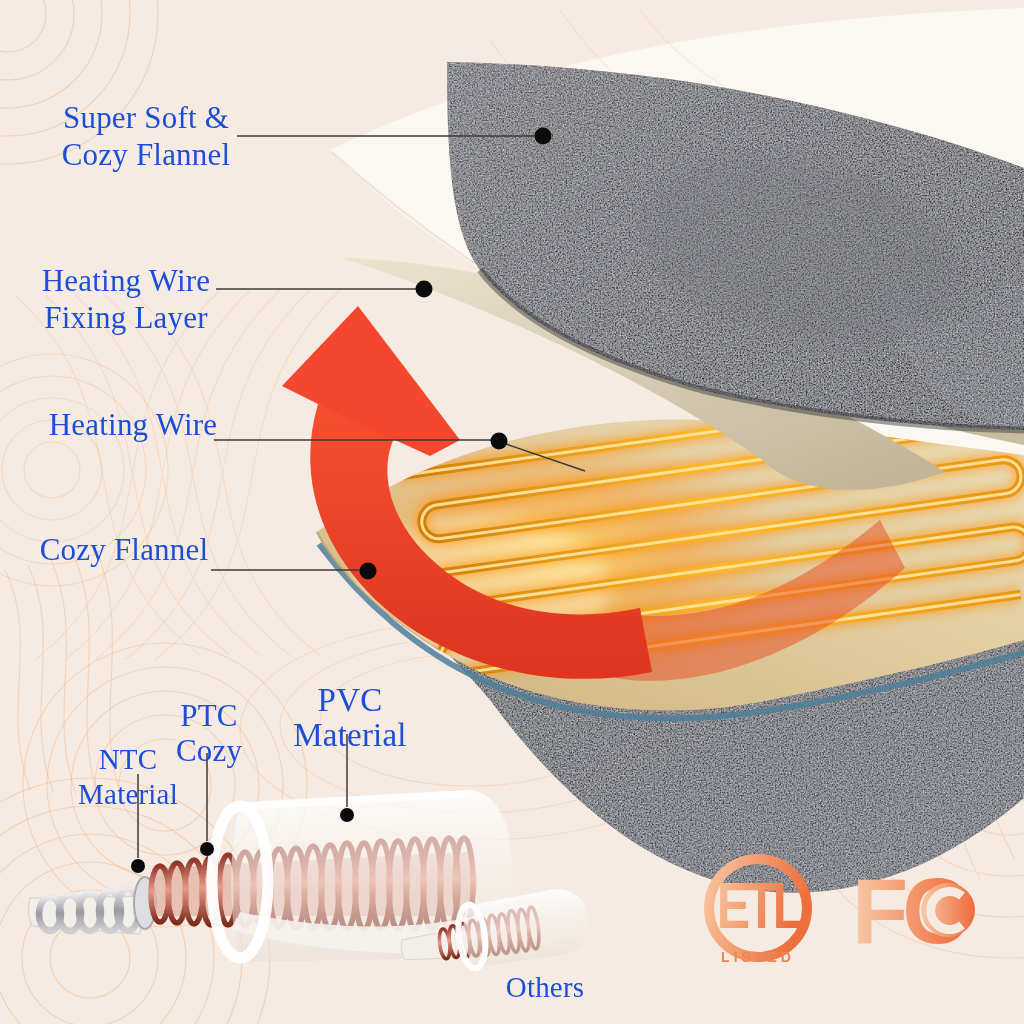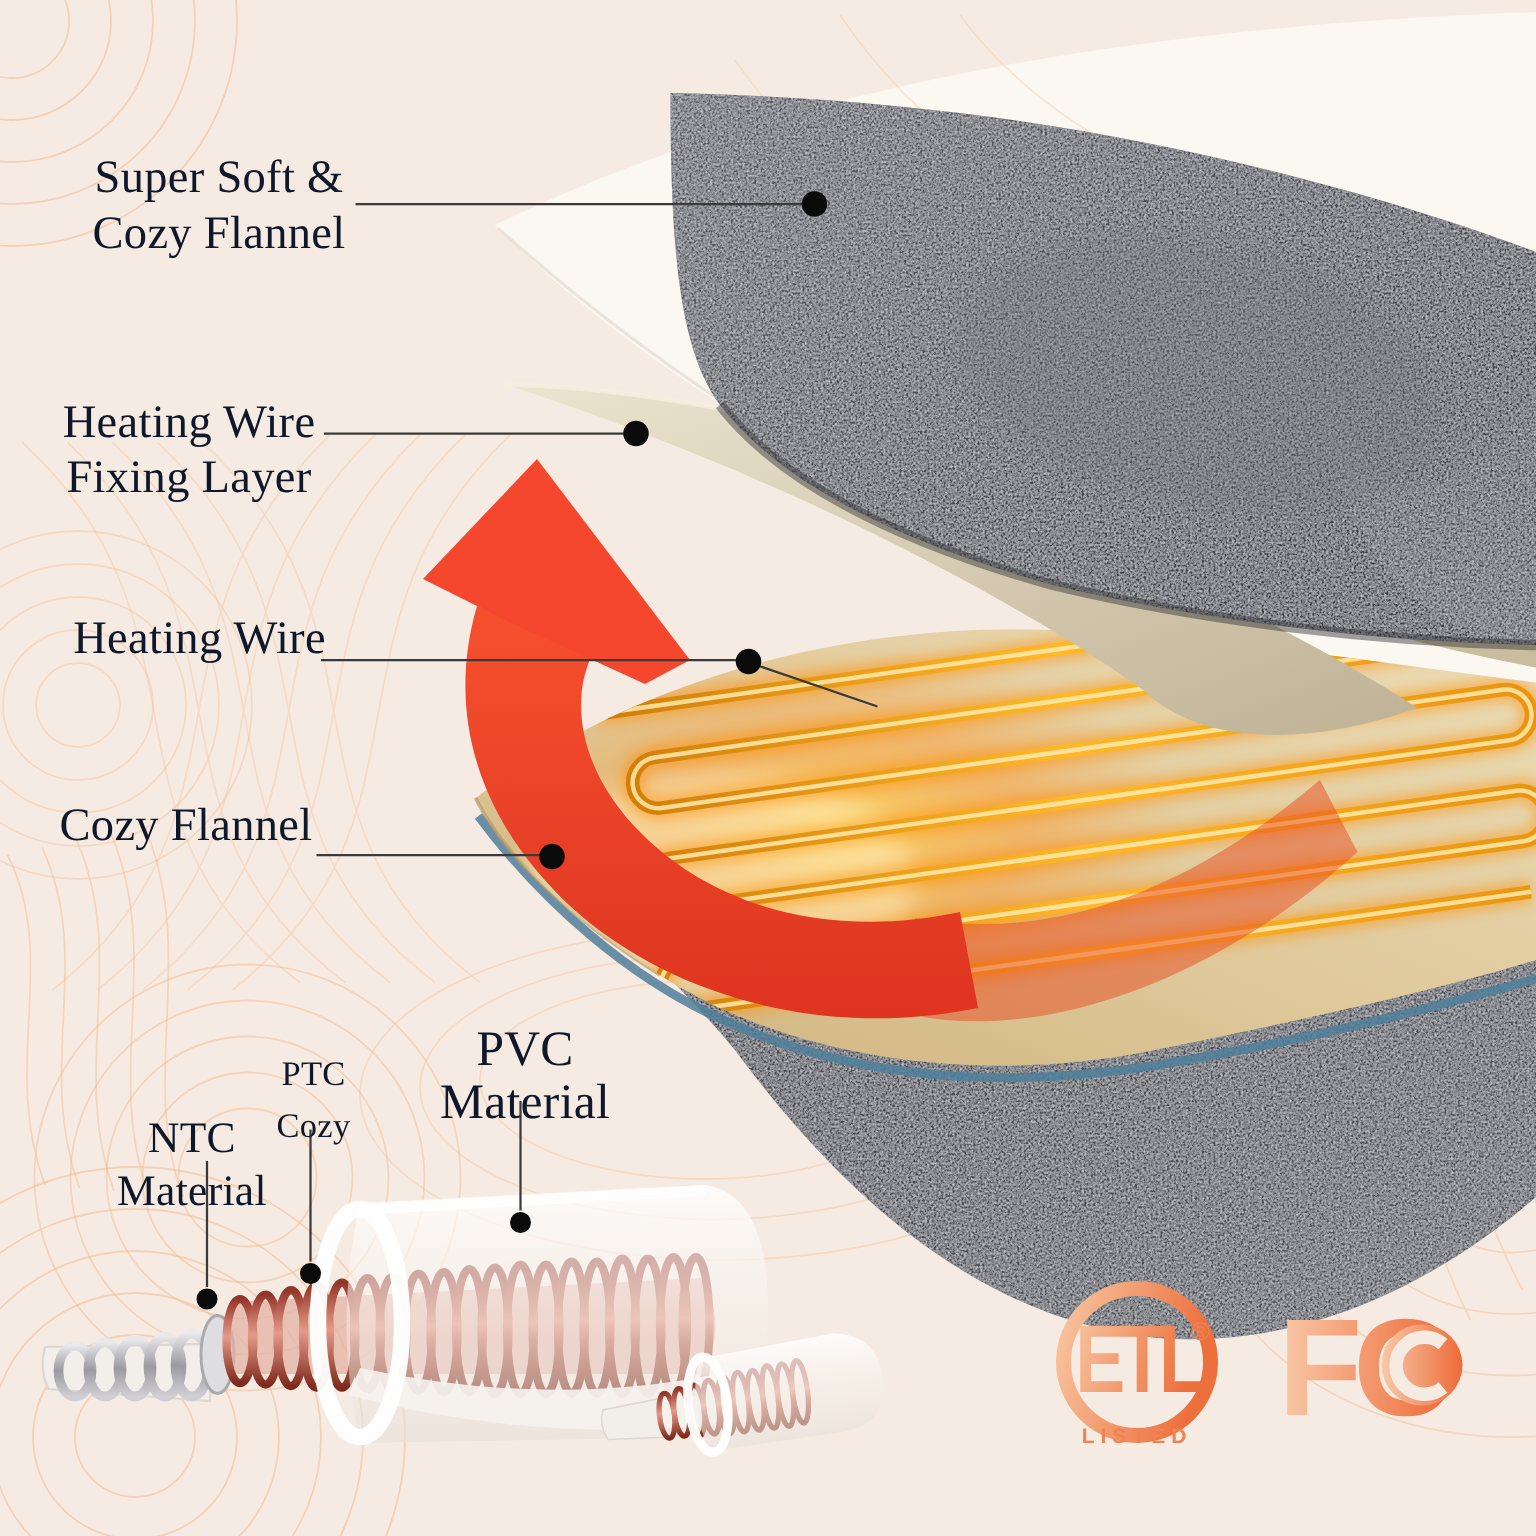--- a/index.html
+++ b/index.html
@@ -3,29 +3,29 @@
 <meta charset="utf-8">
 <style>
   html,body{margin:0;padding:0;background:#e8e0d8;}
   .stage{
     position:relative;width:1024px;height:1024px;overflow:hidden;
     background:#f6ebe2;font-family:"Liberation Serif",serif;color:#1d1d1f;
   }
   .stage svg.fullcanvas{position:absolute;left:0;top:0;width:1024px;height:1024px;}
   .callout{
     position:absolute;text-align:center;font-size:31px;line-height:37px;
-    color:#0f172a;letter-spacing:.2px;
+    color:#1d4ed8;letter-spacing:.2px;
   }
   .callout .cl-line{display:block;}
   .c1{left:30px;top:99px;width:232px;}
   .c2{left:18px;top:262px;width:216px;}
   .c3{left:26px;top:406px;width:214px;}
   .c4{left:12px;top:531px;width:224px;}
   .n1{left:70px;top:716px;width:116px;font-size:29px;line-height:35px;margin-top:26px;}
-  .n2{left:163px;top:698px;width:92px;font-size:23px;line-height:35px;}
+  .n2{left:163px;top:698px;width:92px;font-size:31px;line-height:35px;}
   .n3{left:291px;top:683px;width:118px;font-size:33px;line-height:35px;}
   .others{left:478px;top:969px;width:134px;font-size:29px;}
 </style>
 </head>
 <body>
 
 <div class="stage">
 
   <svg class="fullcanvas" viewBox="0 0 1024 1024" aria-hidden="true">
     <defs>
@@ -331,14 +331,15 @@
     <span class="cl-line">Material</span>
   </div>
   <div class="callout n2">
     <span class="cl-line">PTC</span>
     <span class="cl-line">Cozy</span>
   </div>
   <div class="callout n3">
     <span class="cl-line">PVC</span>
     <span class="cl-line">Material</span>
   </div>
+  <div class="callout others">Others</div>
 
 </div>
 
 </body></html>

